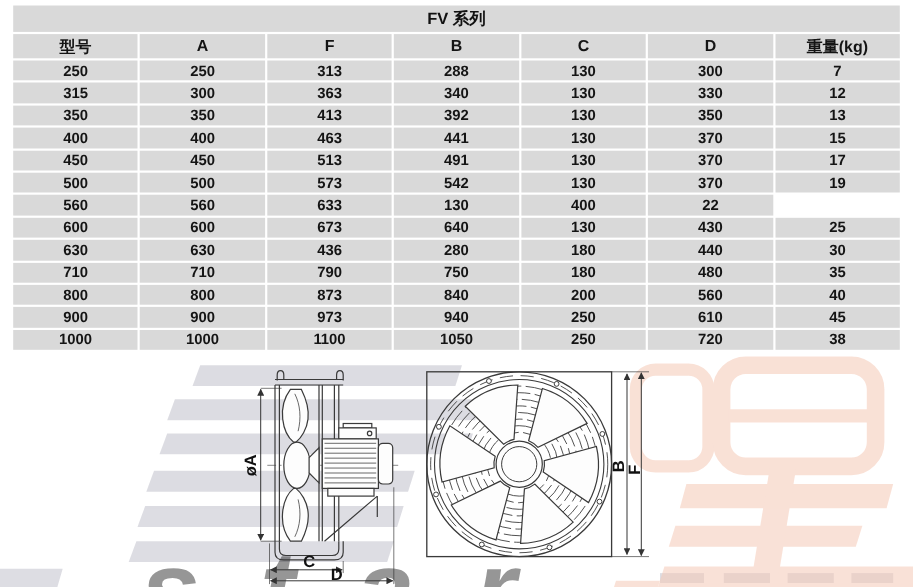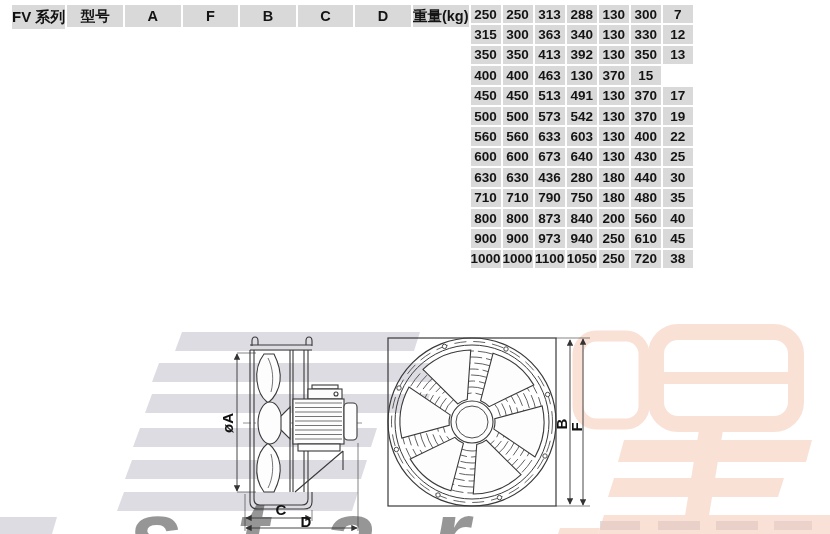--- a/index.html
+++ b/index.html
@@ -1,19 +1,19 @@
 <!DOCTYPE html>
 <html><head>
 <meta charset="utf-8">
 <style>
   html,body{margin:0;padding:0;background:#ffffff;}
   body{width:830px;height:534px;position:relative;overflow:hidden;
        font-family:"Liberation Sans",sans-serif;}
   .table-wrap{position:absolute;left:12px;top:5px;width:806px;z-index:2;
-              display:flex;flex-direction:row;gap:2px;}
+              display:flex;flex-direction:column;gap:2px;}
   .title-cell{height:24px;background:#d9d9d9;display:flex;align-items:center;
               justify-content:center;font-weight:bold;font-size:15px;color:#111;}
   .trow{display:grid;grid-template-columns:repeat(7,1fr);gap:2px;height:18.4px;}
   .trow.head{height:22px;}
   .cell{background:#d9d9d9;display:flex;align-items:center;justify-content:center;
         font-weight:bold;font-size:13.5px;color:#141414;}
   .trow.head .cell{font-size:14.5px;}
   svg{position:absolute;left:0;top:0;z-index:1;}
   svg text{font-family:"Liberation Sans",sans-serif;font-weight:bold;fill:#111;}
 </style>
@@ -56,20 +56,21 @@
         <div class="cell">413</div>
         <div class="cell">392</div>
         <div class="cell">130</div>
         <div class="cell">350</div>
         <div class="cell">13</div>
       </div>
       <div class="trow">
         <div class="cell">400</div>
         <div class="cell">400</div>
         <div class="cell">463</div>
+        <div class="cell">441</div>
         <div class="cell">130</div>
         <div class="cell">370</div>
         <div class="cell">15</div>
       </div>
       <div class="trow">
         <div class="cell">450</div>
         <div class="cell">450</div>
         <div class="cell">513</div>
         <div class="cell">491</div>
         <div class="cell">130</div>
@@ -82,21 +83,20 @@
         <div class="cell">573</div>
         <div class="cell">542</div>
         <div class="cell">130</div>
         <div class="cell">370</div>
         <div class="cell">19</div>
       </div>
       <div class="trow">
         <div class="cell">560</div>
         <div class="cell">560</div>
         <div class="cell">633</div>
-        <div class="cell">603</div>
         <div class="cell">130</div>
         <div class="cell">400</div>
         <div class="cell">22</div>
       </div>
       <div class="trow">
         <div class="cell">600</div>
         <div class="cell">600</div>
         <div class="cell">673</div>
         <div class="cell">640</div>
         <div class="cell">130</div>

